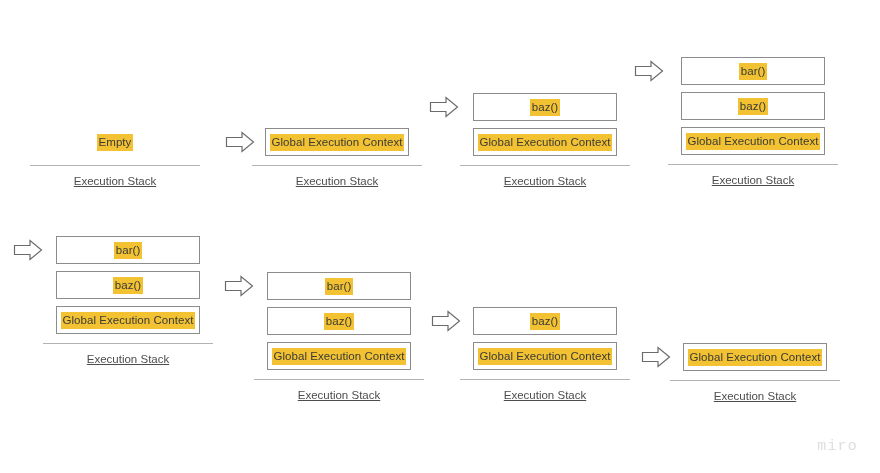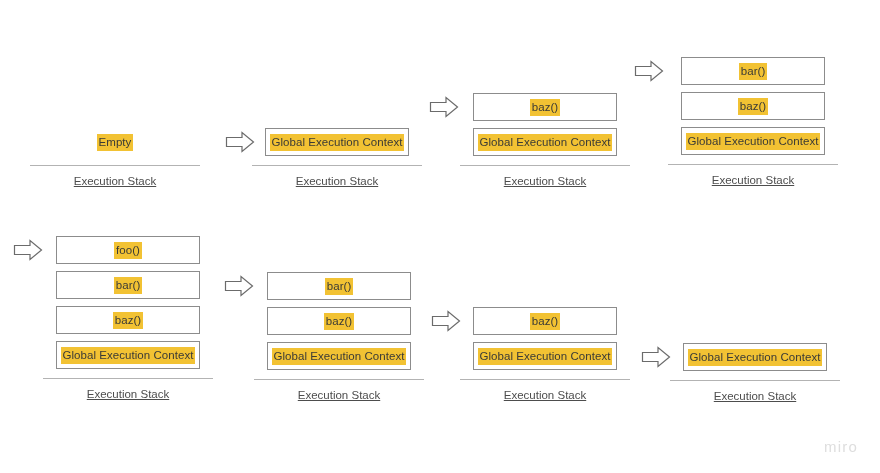--- a/index.html
+++ b/index.html
@@ -82,21 +82,21 @@
   }
 
   
   .watermark {
     position: absolute;
     right: 22px;
     bottom: 18px;
     font-size: 15px;
     letter-spacing: 1.2px;
     color: #dedede;
-    font-family: Liberation Sans, sans-serif;
+    font-family: Liberation Mono, monospace;
     user-select: none;
   }
 </style>
 </head>
 <body>
 
 <div id="diagram-root">
     <div class="stack-group" style="left: 43px; top: 128px;">
       <div class="stack-frames">
         <div class="frame empty-frame">
@@ -158,23 +158,20 @@
       <div class="stack-caption">Execution Stack</div>
     </div>
     <div class="arrow" style="left: 13px; top: 239px;">
       <svg viewBox="0 0 30 22" xmlns="http://www.w3.org/2000/svg">
         <path d="M1.5 6.5 H17 V1.5 L28.5 11 L17 20.5 V15.5 H1.5 Z" fill="#ffffff" stroke="#6b6b6b" stroke-width="1.2" stroke-linejoin="miter"></path>
       </svg>
     </div>
     <div class="stack-group" style="left: 56px; top: 236px;">
       <div class="stack-frames">
         <div class="frame">
-          <span class="frame-label">foo()</span>
-        </div>
-        <div class="frame">
           <span class="frame-label">bar()</span>
         </div>
         <div class="frame">
           <span class="frame-label">baz()</span>
         </div>
         <div class="frame">
           <span class="frame-label">Global Execution Context</span>
         </div>
       </div>
       <div class="stack-base"></div>

